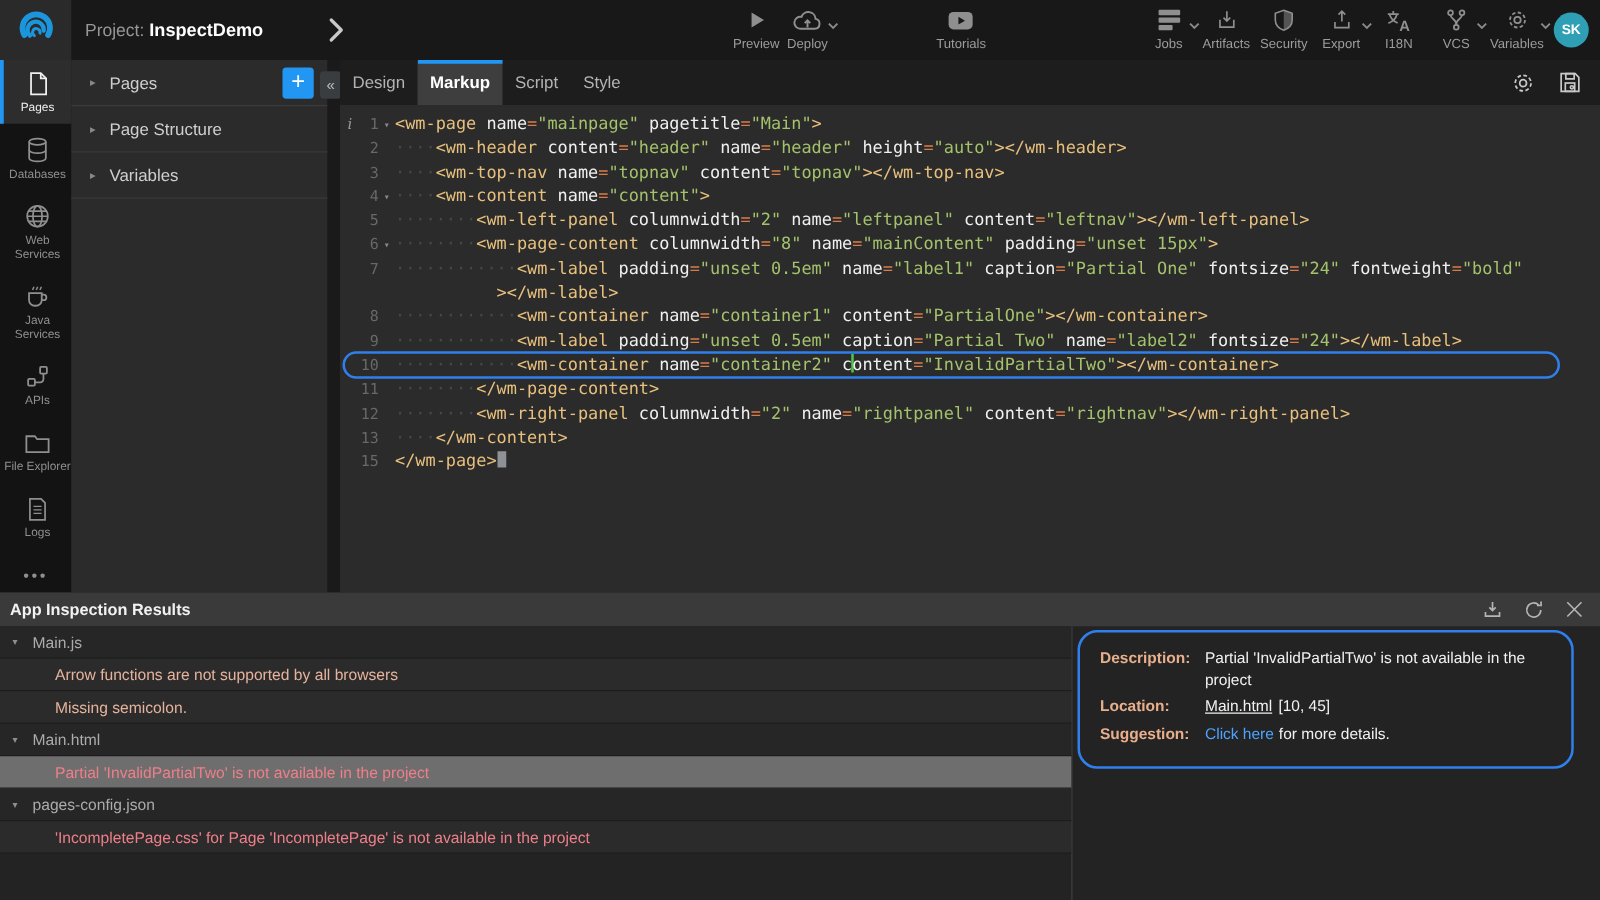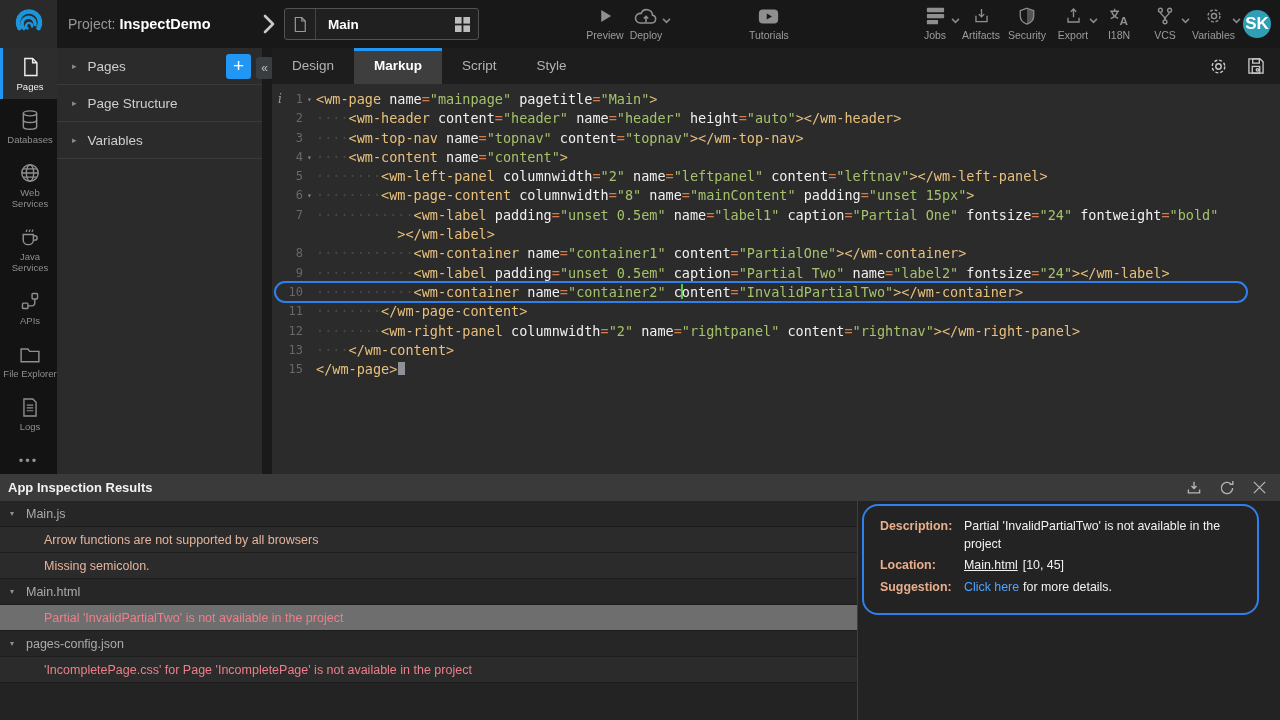--- a/index.html
+++ b/index.html
@@ -25,39 +25,39 @@
   .ps-label{ margin-left:12px; color:#fff; font-size:13.5px; font-weight:700; flex:1;}
   .ps-grid{ margin-right:8px; color:#bdbdbd; display:flex;}
   .tools{ position:absolute; top:5px; display:flex;}
   .tools-left{ left:586px; gap:3px;}
   .tools-mid{ left:749px;}
   .tools-right{ left:916px; gap:8px;}
   .tb-item{ min-width:38px; display:flex; flex-direction:column; align-items:center; cursor:pointer; position:relative; color:#8f8f8f;}
   .tb-item .ic{ height:22px; display:flex; align-items:center;}
   .tb-item .lbl{ margin-top:2px; font-size:10.5px; color:#9c9c9c; white-space:nowrap;}
   .tb-item .chev{ position:absolute; right:-6px; top:13px; color:#8a8a8a; display:flex;}
-  .avatar{ position:absolute; right:9px; top:10px; width:28px; height:28px; border-radius:50%; background:var(--avatar); color:#fff; font-size:17px; font-weight:700; display:flex; align-items:center; justify-content:center; cursor:pointer;}
+  .avatar{ position:absolute; right:9px; top:10px; width:28px; height:28px; border-radius:50%; background:var(--avatar); color:#fff; font-size:11px; font-weight:700; display:flex; align-items:center; justify-content:center; cursor:pointer;}
   
   #iconbar{ position:absolute; left:0; top:48px; width:57px; height:426px; background:#131313; display:flex; flex-direction:column;}
   .sb-item{ display:flex; flex-direction:column; align-items:center; padding:8px 0 7px; border-left:3px solid transparent; color:#8f8f8f; cursor:pointer; margin-bottom:2px;}
   .sb-item .sb-ic{ height:22px; display:flex; align-items:center;}
   .sb-item .sb-label{ font-size:9.5px; line-height:11px; text-align:center; margin-top:3px;}
   .sb-item.active{ background:#2d2d2d; border-left-color:var(--accent); color:#efefef;}
   .sb-more{ margin-top:12px; text-align:center; color:#8f8f8f; font-size:13px; letter-spacing:2px; cursor:pointer;}
   
   #leftpanel{ position:absolute; left:57px; top:48px; width:205px; height:426px; background:#2b2b2b;}
   .lp-row{ height:37px; display:flex; align-items:center; border-bottom:1px solid #3a3a3a; padding-left:15px; color:#cfcfcf; font-size:13.5px; cursor:pointer;}
   .lp-caret{ color:#8a8a8a; font-size:9px; margin-right:11px;}
   .lp-add{ margin-left:auto; margin-right:11px; width:25px; height:25px; border-radius:3px; background:var(--accent); color:#fff; font-size:19px; line-height:23px; text-align:center; cursor:pointer;}
   #vdivider{ position:absolute; left:262px; top:48px; width:10px; height:426px; background:#1a1a1a;}
   .collapse{ position:absolute; left:-6px; top:9px; width:17px; height:22px; background:#3a3d40; border:none; border-radius:3px; color:#bdbdbd; font-size:12px; cursor:pointer; font-family:"Liberation Sans", sans-serif;}
   
   #editor{ position:absolute; left:272px; top:48px; width:1008px; height:426px; background:#2b2b2b;}
   .tabbar{ height:36px; background:#1d1d1d; display:flex; align-items:stretch; position:relative;}
-  .tab{ padding:0 20px; line-height:36px; font-size:13.5px; color:#b3b3b3; cursor:pointer;}
+  .tab{ padding:0 10px; line-height:36px; font-size:13.5px; color:#b3b3b3; cursor:pointer;}
   .tab.active{ background:#3e3e3e; color:#fff; box-shadow:inset 0 3px 0 var(--accent); font-weight:700;}
   .tab-actions{ position:absolute; right:14px; top:0; height:36px; display:flex; align-items:center; gap:17px; color:#c9c9c9;}
   .tab-actions .ta{ display:flex; cursor:pointer;}
   .codearea{ position:relative; height:390px; padding-top:6px; font-family:"DejaVu Sans Mono", monospace; font-size:13.5px; overflow:hidden;}
   .crow{ display:flex; height:19.3px; line-height:19.3px; position:relative;}
   .gut{ width:44px; flex:none; display:flex; justify-content:flex-end; color:#686868; font-size:12px;}
   .foldc{ width:13px; flex:none; color:#888; font-size:8px; text-align:center; line-height:19.3px;}
   .ctext{ white-space:pre; flex:1;}
   .tk-t{ color:var(--syn-tag);}
   .tk-a{ color:var(--syn-attr);}
@@ -108,37 +108,20 @@
       </span>
     </div>
     <div class="project">
       <span>Project:</span><span class="pname">InspectDemo</span>
     </div>
     <span class="big-chev">
       <svg width="16" height="22" viewBox="0 0 16 22" fill="none" stroke="#c9c9c9" stroke-width="2.6" stroke-linecap="round" stroke-linejoin="round">
           <path d="M4 3l8 8-8 8"></path>
         </svg>
     </span>
-    <div class="page-selector">
-      <span class="ps-icon">
-        <svg width="14" height="17" viewBox="0 0 24 28" fill="none" stroke="currentColor" stroke-width="2">
-            <path d="M4 2h11l6 6v18H4z"></path>
-            <path d="M15 2v6h6"></path>
-          </svg>
-      </span>
-      <span class="ps-label">Main</span>
-      <span class="ps-grid">
-        <svg width="15" height="15" viewBox="0 0 15 15" fill="currentColor">
-            <rect width="6.6" height="6.6"></rect>
-            <rect x="8.4" width="6.6" height="6.6"></rect>
-            <rect y="8.4" width="6.6" height="6.6"></rect>
-            <rect x="8.4" y="8.4" width="6.6" height="6.6"></rect>
-          </svg>
-      </span>
-    </div>
     <div class="tools tools-left" id="toolsLeft">
         <div class="tb-item">
           <span class="ic">
             <svg width="17" height="18" viewBox="0 0 24 24" fill="currentColor">
               <path d="M6 3.5l14 8.5-14 8.5z"></path>
             </svg>
           </span>
           <span class="lbl">Preview</span>
         </div>
         <div class="tb-item">

